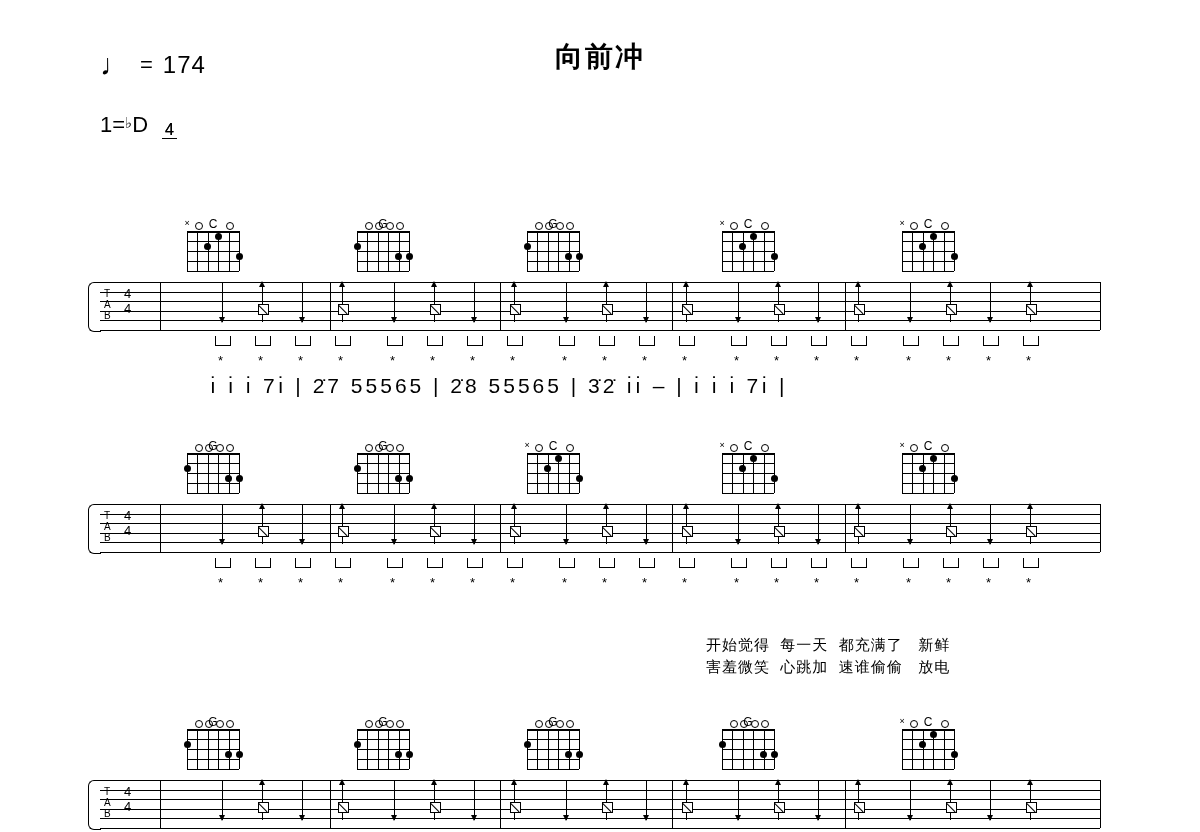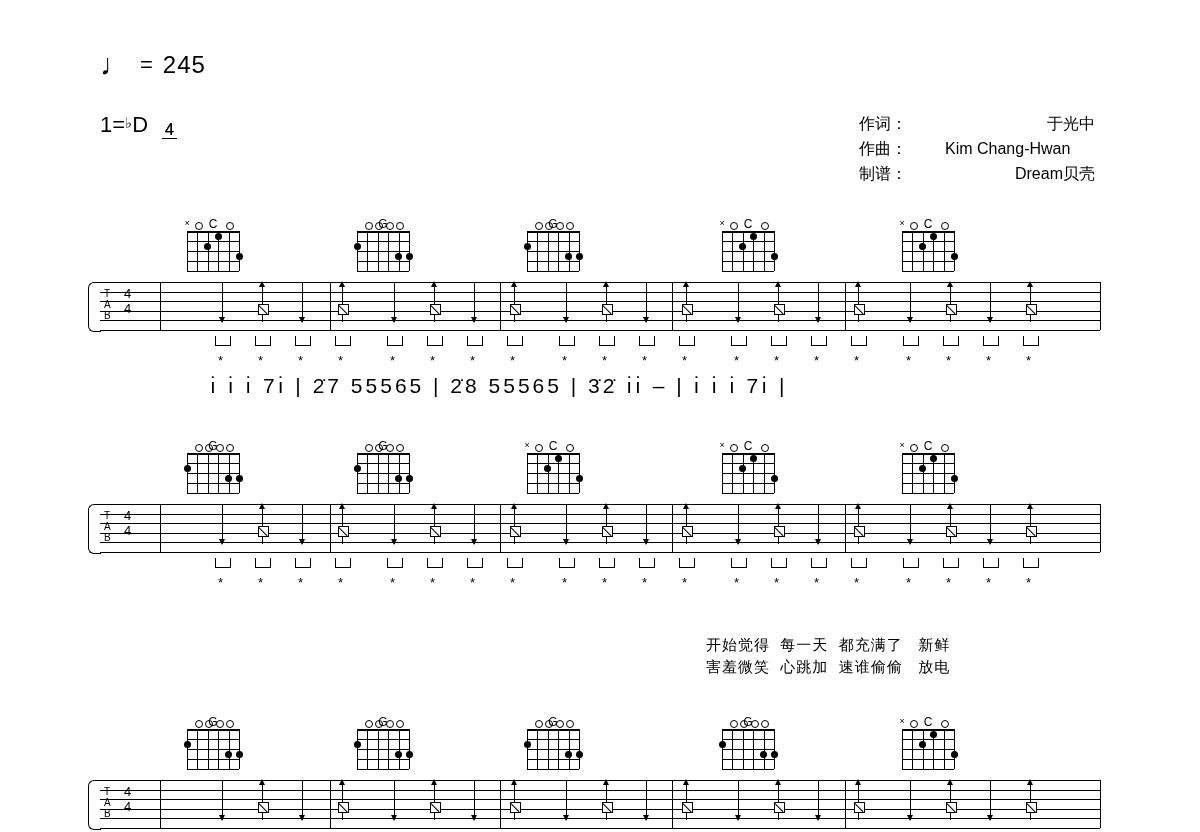--- a/index.html
+++ b/index.html
@@ -72,49 +72,36 @@
   .lyrics{position:absolute;font-size:15px;letter-spacing:1px;white-space:pre;}
 </style>
 </head>
 <body>
 
 <div class="sheet">
 
   <div class="tempo">
     <span class="note">♩</span>
     <span class="eq">=</span>
-    <span class="bpm">245</span>
+    <span class="bpm">174</span>
   </div>
 
+  <div class="title">向前冲</div>
 
   <div class="keysig">
     <span>1=</span>
     <span class="flat">♭</span>
     <span>D</span>
     <span class="meter">
       <span class="num">4</span>
       <span class="den">4</span>
     </span>
   </div>
 
 
-  <div class="credits">
-    <div class="row">
-      <span class="lbl">作词：</span>
-      <span class="val right">于光中</span>
-    </div>
-    <div class="row">
-      <span class="lbl">作曲：</span>
-      <span class="val">Kim Chang-Hwan</span>
-    </div>
-    <div class="row">
-      <span class="lbl">制谱：</span>
-      <span class="val right">Dream贝壳</span>
-    </div>
-  </div>
 
   <div id="systems-host">
       <div class="system" style="top:218px">
         <div class="chords">
           <div class="chordbox" style="left:184px;top:0">
             <div class="cname">C</div>
             <div class="grid">
               <div class="gl nut"></div>
               <div class="gl hline" style="top:10px"></div>
               <div class="gl hline" style="top:20px"></div>

